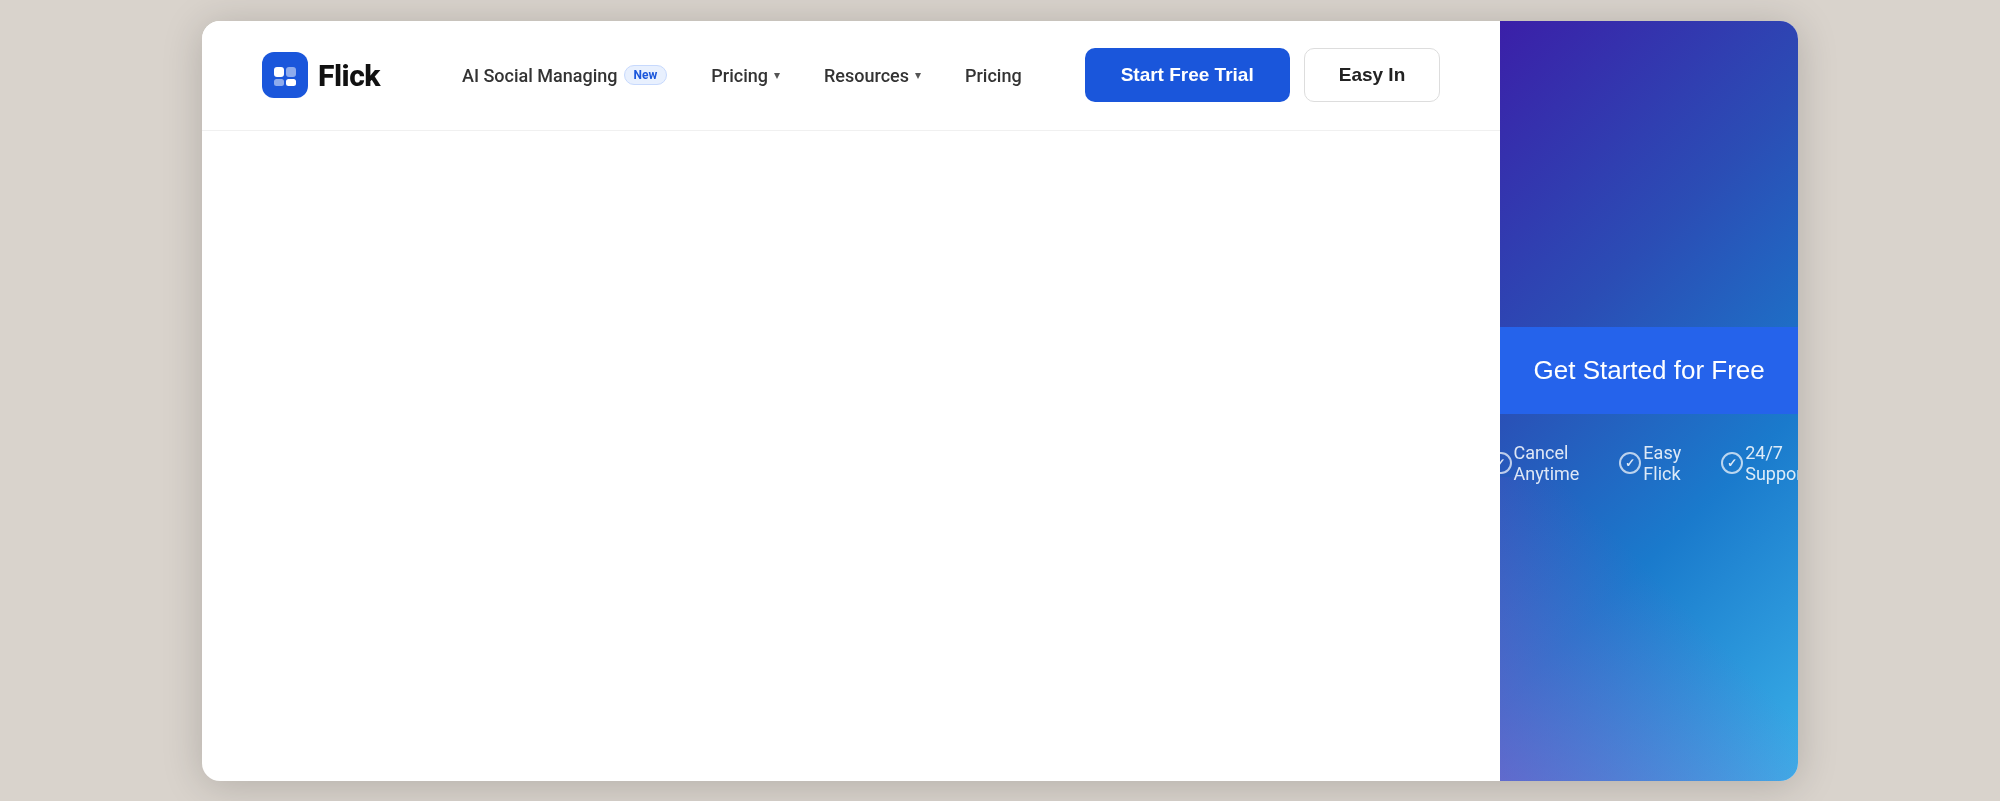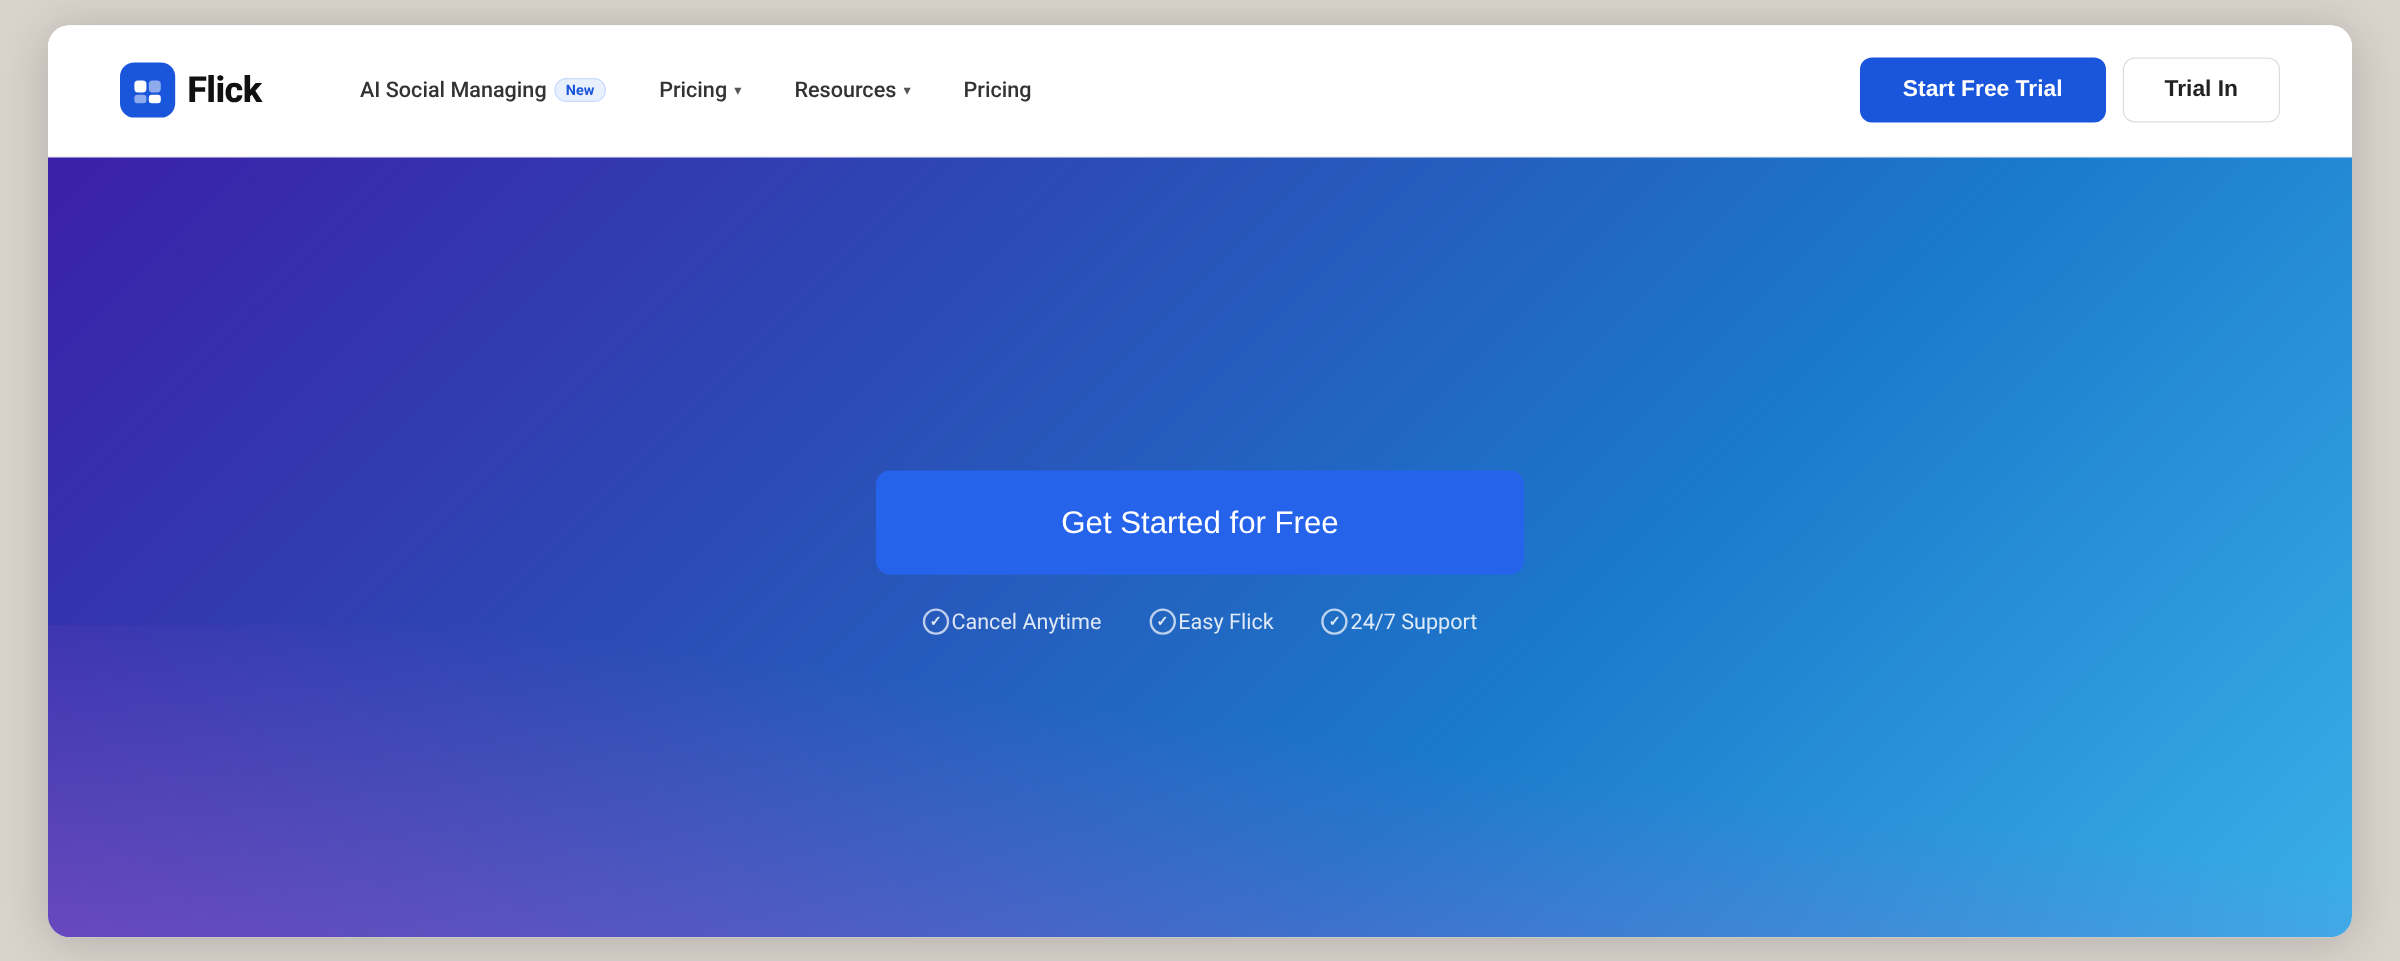--- a/index.html
+++ b/index.html
@@ -12,27 +12,27 @@
       width: 2000px;
       height: 801px;
       background: #d9d3cc;
       display: flex;
       align-items: center;
       justify-content: center;
       font-family: -apple-system, BlinkMacSystemFont, 'Segoe UI', Roboto, Helvetica, Arial, sans-serif;
     }
 
     .page-wrapper {
-      width: 1920px;
+      width: 1596px;
       height: 760px;
       background: white;
       border-radius: 18px;
       overflow: hidden;
       display: flex;
-      flex-direction: column;
+      flex-direction: row;
       box-shadow: 0 4px 40px rgba(0,0,0,0.18);
     }
 
     
     .navbar {
       background: #ffffff;
       height: 110px;
       display: flex;
       align-items: center;
       padding: 0 60px;
@@ -115,20 +115,21 @@
     .btn-start-trial {
       background: #1a56db;
       color: white;
       border: none;
       border-radius: 10px;
       padding: 16px 36px;
       font-size: 19px;
       font-weight: 700;
       cursor: pointer;
       white-space: nowrap;
+      margin-left: 41px;
     }
 
     .btn-sign-in {
       background: white;
       color: #222;
       border: 1.5px solid #ddd;
       border-radius: 10px;
       padding: 15px 34px;
       font-size: 19px;
       font-weight: 600;
@@ -265,21 +266,21 @@
         <span>Resources</span>
         <span class="chevron">▾</span>
       </div>
       <div class="nav-item">
         <span>Pricing</span>
       </div>
     </div>
 
     <div class="nav-actions">
       <button class="btn-start-trial">Start Free Trial</button>
-      <button class="btn-sign-in">Trial In</button>
+      <button class="btn-sign-in">Easy In</button>
     </div>
   </nav>
 
   <section class="hero">
     <button class="btn-get-started">Get Started for Free</button>
     <div class="hero-badges">
       <div class="hero-badge">
         <span class="check-circle"></span>
         <span>Cancel Anytime</span>
       </div>

